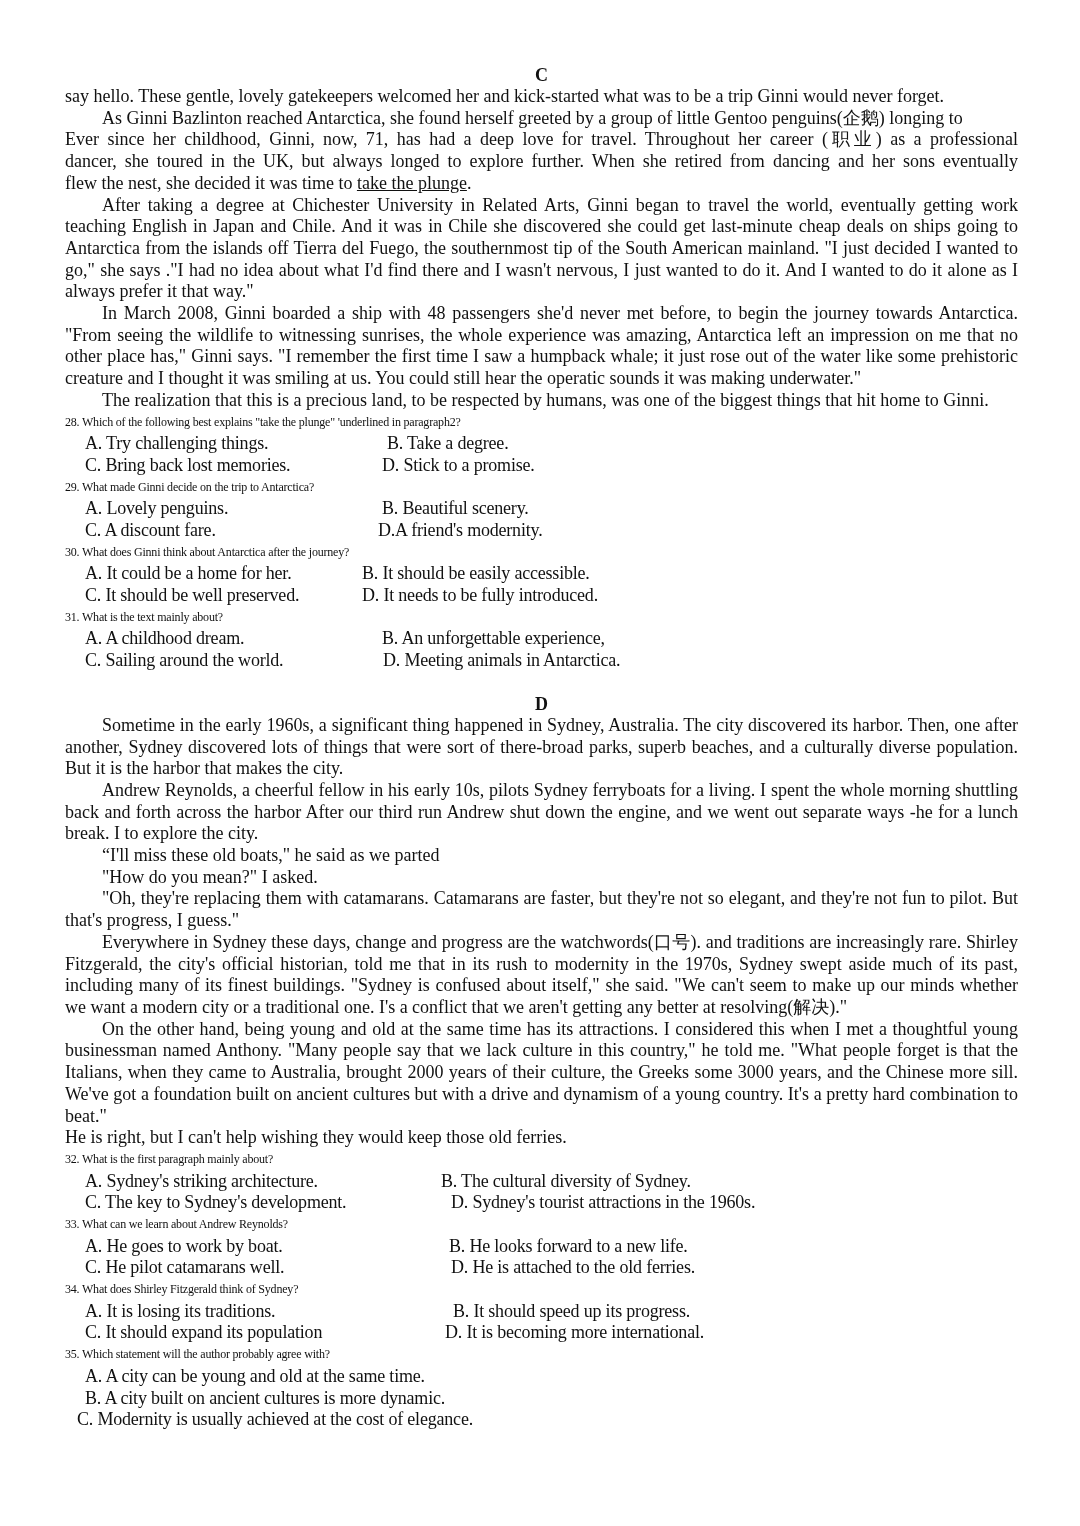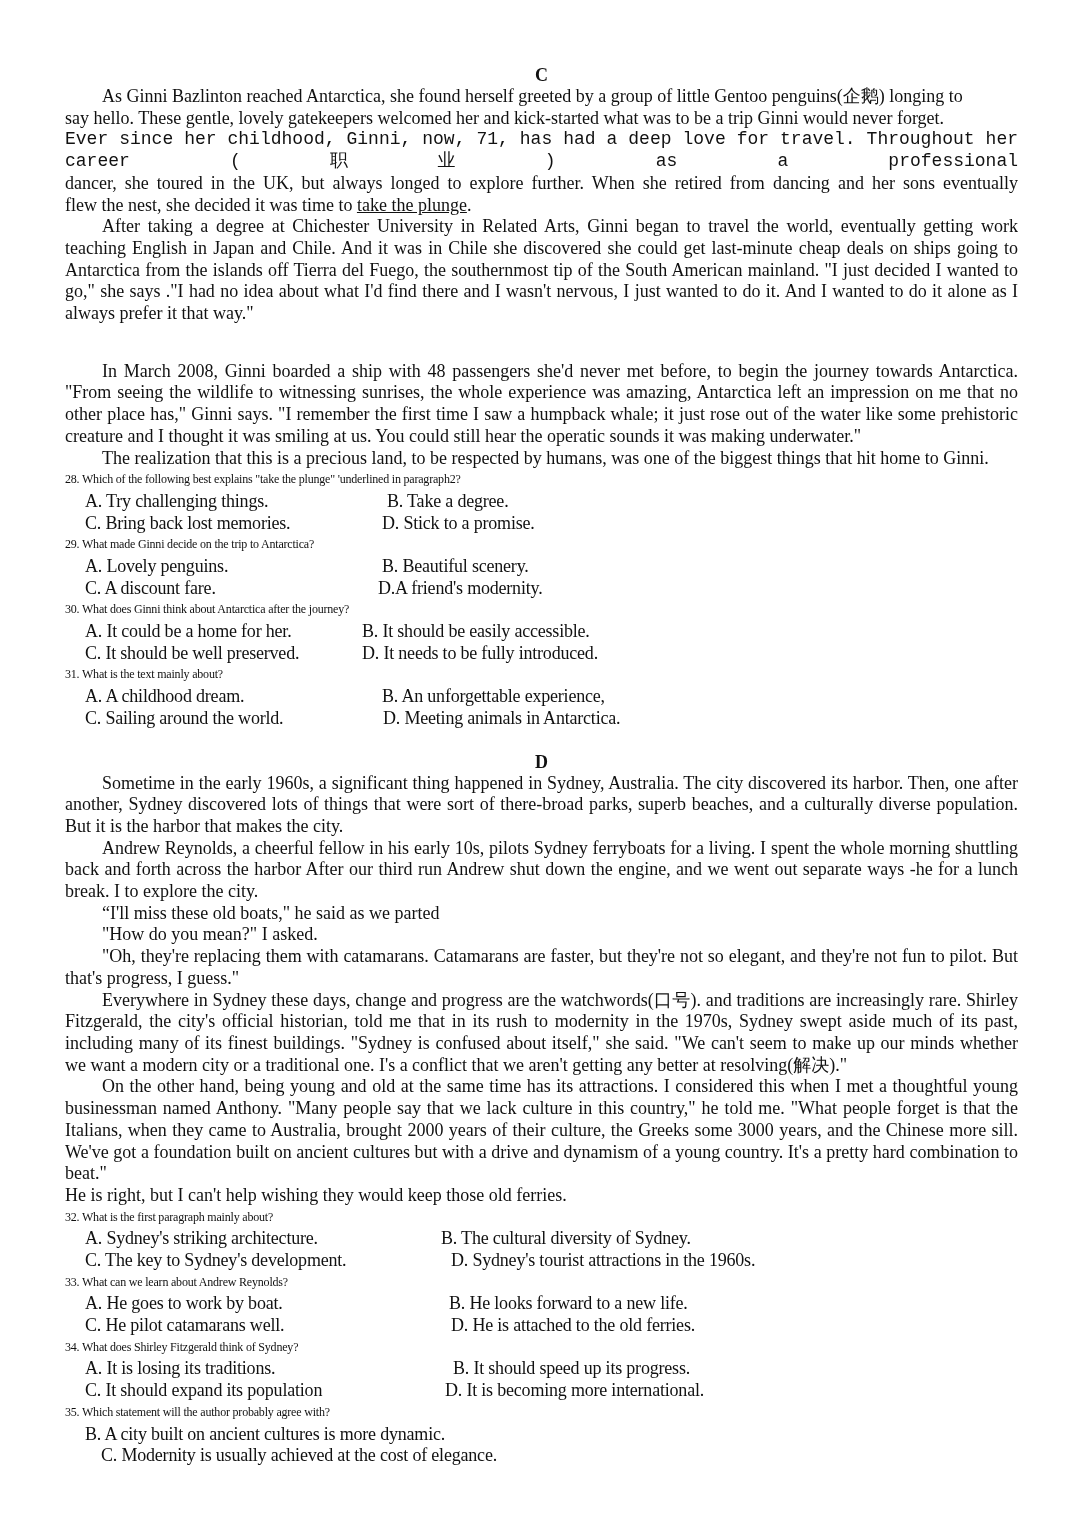--- a/index.html
+++ b/index.html
@@ -16,31 +16,31 @@
   .gap { height: 21px; }
 </style>
 </head>
 <body>
 
 <div class="page">
 
   <div class="sec-title">C</div>
 
   <div>
+    <p class="para" style="text-align-last:left;">say hello. These gentle, lovely gatekeepers welcomed her and kick-started what was to be a trip Ginni would never forget.</p>
     <p class="para" style="text-indent:37px;">As Ginni Bazlinton reached Antarctica, she found herself greeted by a group of little Gentoo penguins(企鹅) longing to</p>
-    <p class="para" style="text-align-last:left;">say hello. These gentle, lovely gatekeepers welcomed her and kick-started what was to be a trip Ginni would never forget.</p>
-    <p class="para" style="text-align-last:justify;font-family:Liberation Mono, monospace;">Ever since her childhood, Ginni, now, 71, has had a deep love for travel. Throughout her career (职业) as a professional</p>
+    <p class="para" style="text-align-last:justify;">Ever since her childhood, Ginni, now, 71, has had a deep love for travel. Throughout her career (职业) as a professional</p>
     <p class="para" style="text-align-last:justify;">dancer, she toured in the UK, but always longed to explore further. When she retired from dancing and her sons eventually</p>
     <p class="para"><span>flew the nest, she decided it was time to </span><span class="u">take the plunge</span><span>.</span></p>
   </div>
 
   <p class="para indent">After taking a degree at Chichester University in Related Arts, Ginni began to travel the world, eventually getting work teaching English in Japan and Chile. And it was in Chile she discovered she could get last-minute cheap deals on ships going to Antarctica from the islands off Tierra del Fuego, the southernmost tip of the South American mainland. "I just decided I wanted to go," she says ."I had no idea about what I'd find there and I wasn't nervous, I just wanted to do it. And I wanted to do it alone as I always prefer it that way."</p>
 
   <div>
-    <p class="para" style="text-indent:37px; text-align-last:justify;margin-top:36px;">In March 2008, Ginni boarded a ship with 48 passengers she'd never met before, to begin the journey towards Antarctica.</p>
+    <p class="para" style="text-indent:37px; text-align-last:justify;">In March 2008, Ginni boarded a ship with 48 passengers she'd never met before, to begin the journey towards Antarctica.</p>
     <p class="para">"From seeing the wildlife to witnessing sunrises, the whole experience was amazing, Antarctica left an impression on me that no other place has," Ginni says. "I remember the first time I saw a humpback whale; it just rose out of the water like some prehistoric creature and I thought it was smiling at us. You could still hear the operatic sounds it was making underwater."</p>
   </div>
 
   <p class="para indent">The realization that this is a precious land, to be respected by humans, was one of the biggest things that hit home to Ginni.</p>
 
   <div>
     <div class="q">28.  Which of the following best explains "take the plunge" 'underlined in paragraph2?</div>
     <div class="opt-row">
         <span class="opt" style="left:20px">A. Try challenging things.</span>
         <span class="opt" style="left:322px">B. Take a degree.</span>
@@ -126,20 +126,23 @@
         <span class="opt" style="left:388px">B. It should speed up its progress.</span>
       </div>
     <div class="opt-row">
         <span class="opt" style="left:20px">C. It should expand its population</span>
         <span class="opt" style="left:380px">D. It is becoming more international.</span>
       </div>
   </div>
   <div>
     <div class="q">35. Which statement will the author probably agree with?</div>
     <div class="opt-row">
+        <span class="opt" style="left:20px">A. A city can be young and old at the same time.</span>
+      </div>
+    <div class="opt-row">
         <span class="opt" style="left:20px">B. A city built on ancient cultures is more dynamic.</span>
       </div>
     <div class="opt-row">
-        <span class="opt" style="left:36px">C. Modernity is usually achieved at the cost of elegance.</span>
+        <span class="opt" style="left:12px">C. Modernity is usually achieved at the cost of elegance.</span>
       </div>
   </div>
 
 </div>
 
 </body></html>

